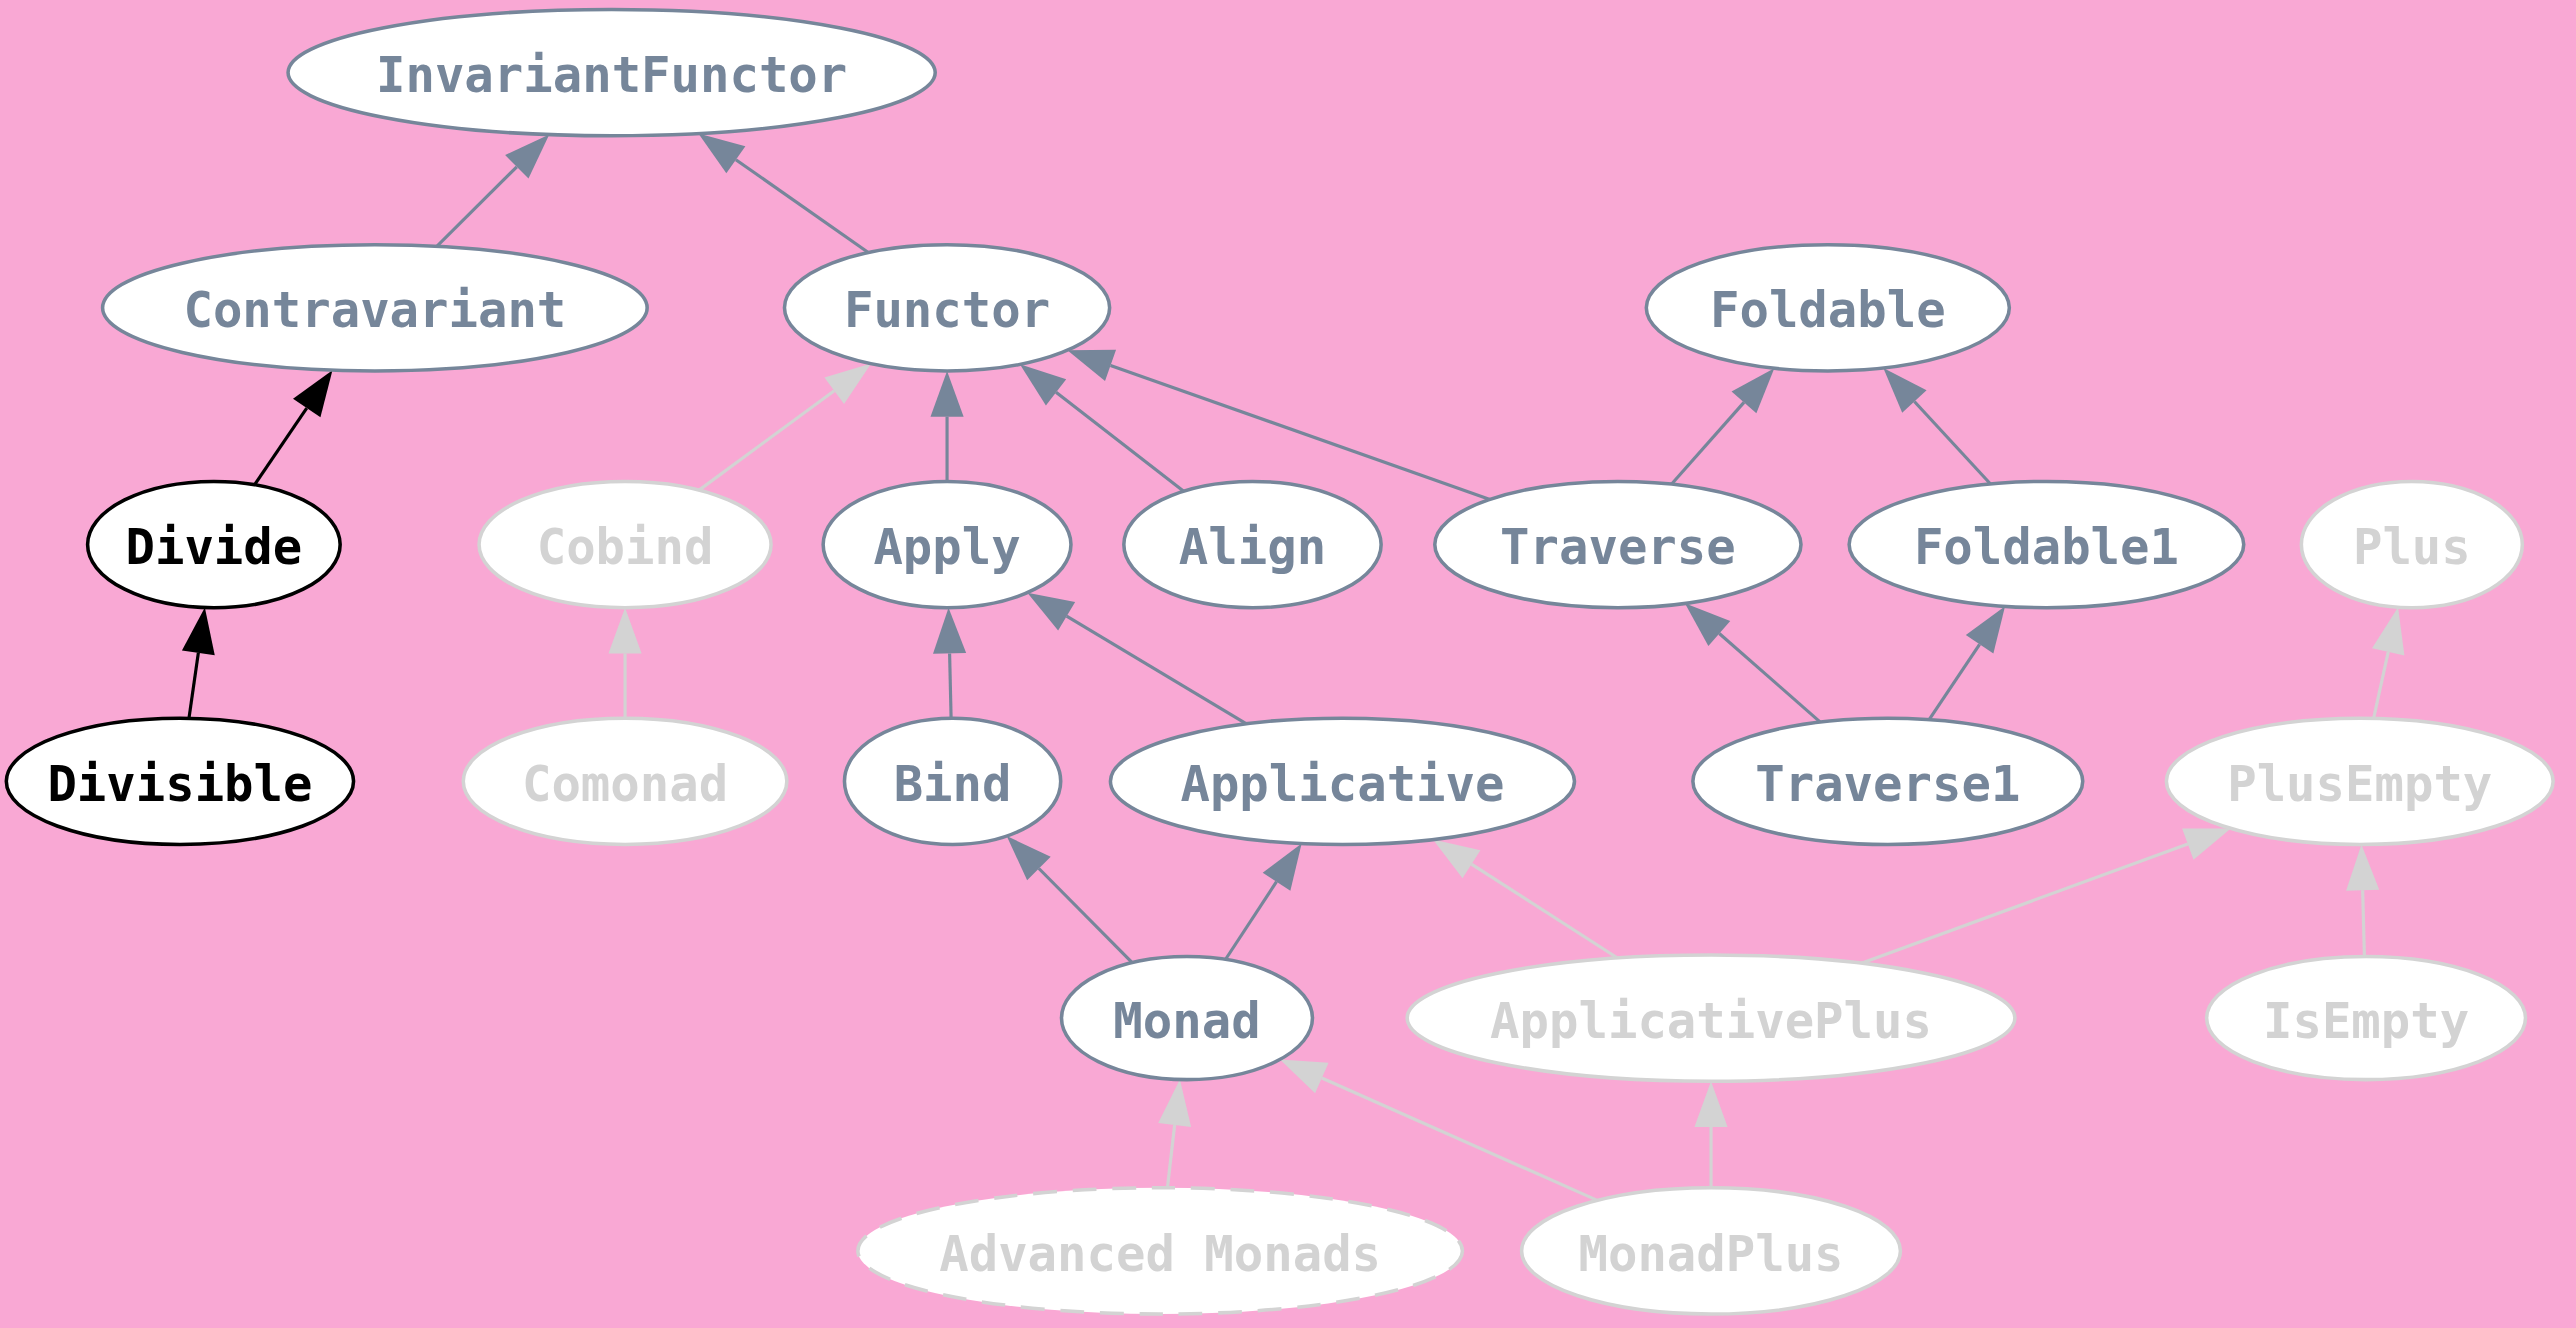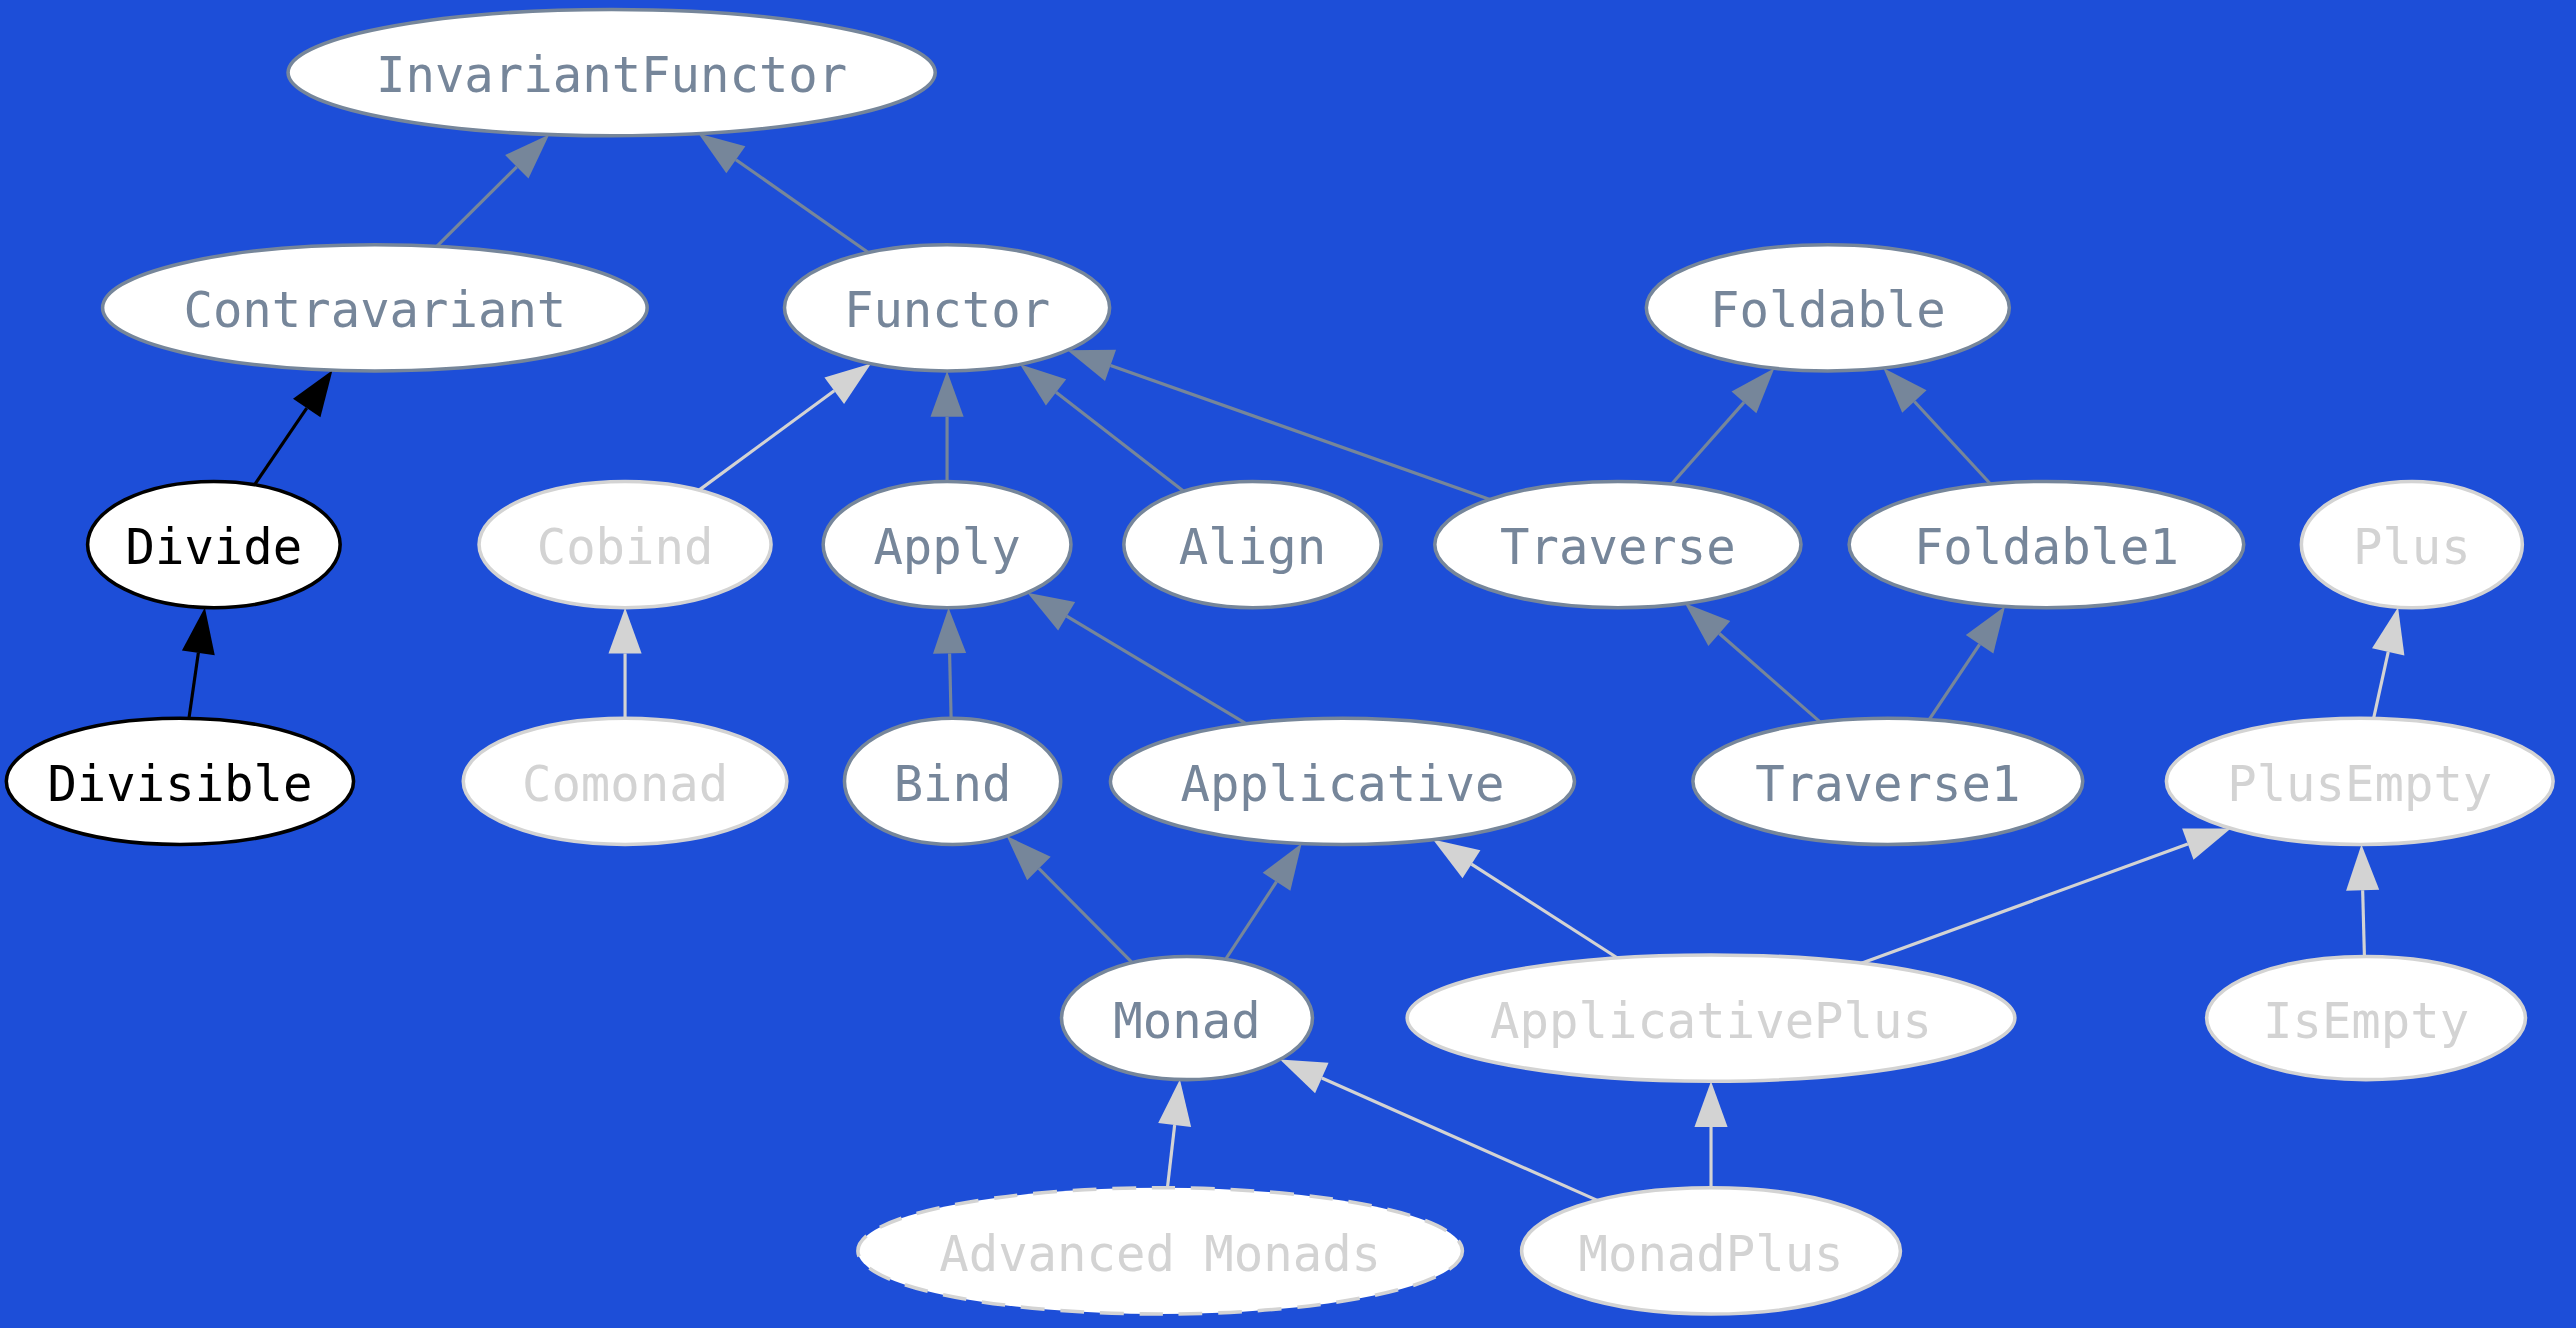--- a/index.html
+++ b/index.html
@@ -3,21 +3,22 @@
 <meta charset="utf-8">
 <title>Diagram</title>
 <style>
   html, body {
     margin: 0;
     padding: 0;
     background: #ffffff;
   }
   .diagram-wrap {
     width: 100%;
-    background: #1d4ed8;
+    background: #f9a8d4;
+    font-weight: bold;
   }
   svg {
     display: block;
     width: 100%;
     height: auto;
     font-family: "DejaVu Sans Mono", "Liberation Mono", monospace;
   }
   .node-label {
     text-anchor: middle;
     font-size: 62px;

